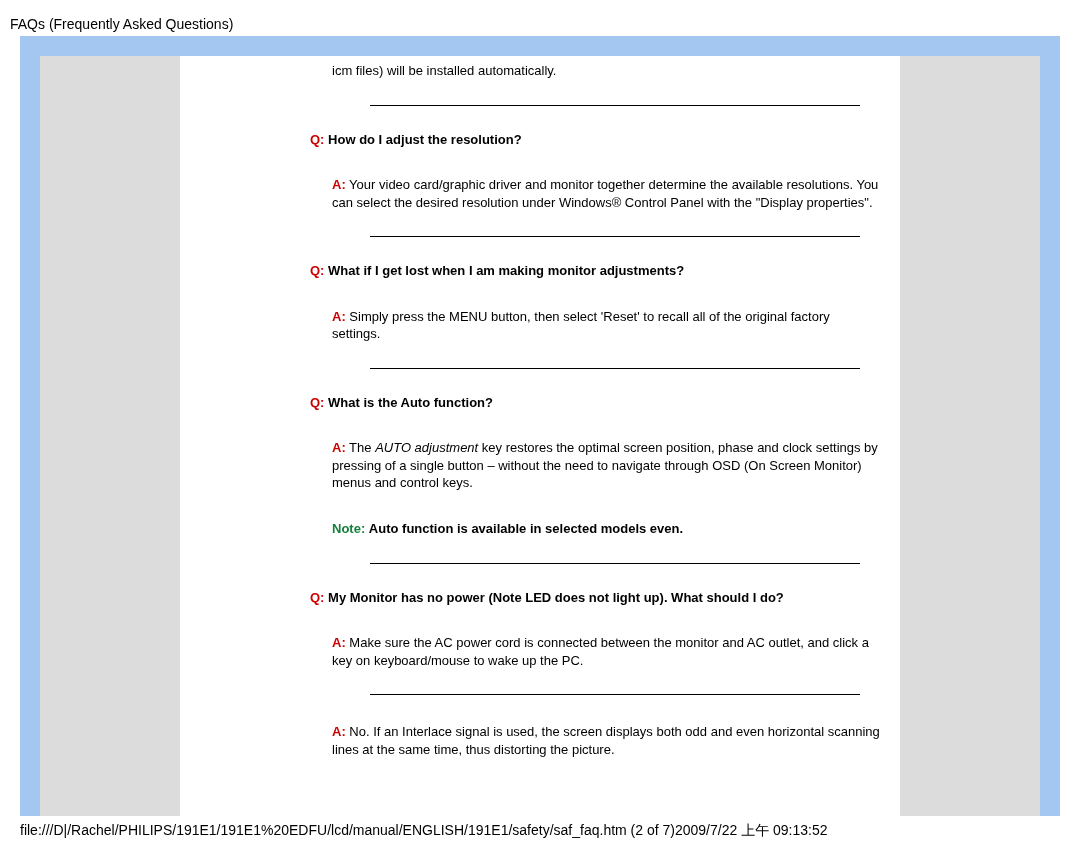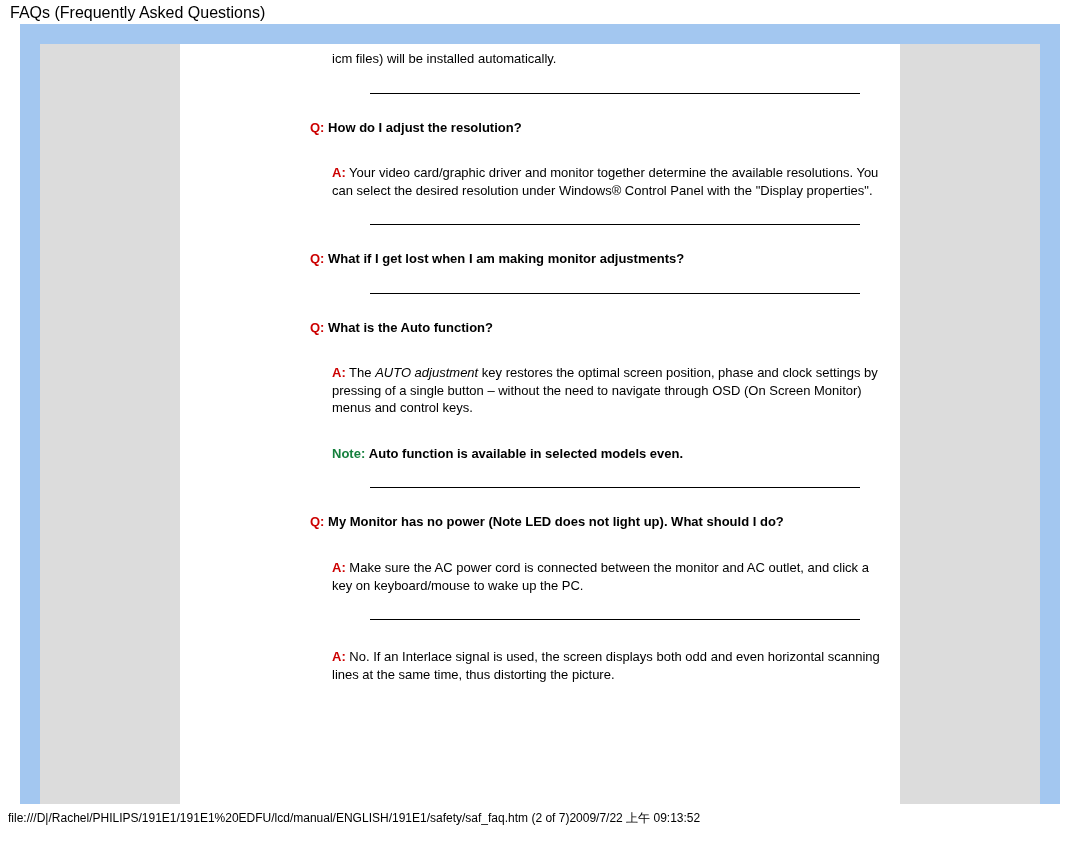--- a/index.html
+++ b/index.html
@@ -5,23 +5,23 @@
   html, body {
     margin: 0;
     padding: 0;
     width: 1080px;
     height: 848px;
     font-family: Arial, Helvetica, sans-serif;
     background: #ffffff;
     overflow: hidden;
   }
   .header {
-    font-size: 16px;
+    font-size: 14px;
     color: #000;
-    padding: 4px 0 0 10px;
+    padding: 16px 0 0 10px;
     height: 20px;
   }
   .blue-frame {
     border-left: 20px solid #a3c7f0;
     border-right: 20px solid #a3c7f0;
     border-top: 20px solid #a3c7f0;
     margin: 0 20px;
     height: 780px;
     box-sizing: border-box;
     background: #dcdcdc;
@@ -63,23 +63,23 @@
   .note-label { color: #15803d; font-weight: bold; }
   .note-text { font-weight: bold; }
   hr.sep {
     border: none;
     border-top: 1px solid #000;
     width: 490px;
     margin: 25px 0 25px 60px;
   }
   .italic { font-style: italic; }
   .footer {
-    font-size: 12px;
+    font-size: 14px;
     color: #000;
-    padding: 6px 0 0 8px;
+    padding: 6px 0 0 20px;
   }
 </style>
 </head>
 <body>
 
 <div class="header">FAQs (Frequently Asked Questions)</div>
 
 <div class="blue-frame">
   <div class="grey-area">
     <div class="white-page">
@@ -94,20 +94,24 @@
         </p>
         <p class="answer-block">
           <span class="a-label">A:</span>
           <span> </span><span>Your video card/graphic driver and monitor together determine the available resolutions. You can select the desired resolution under Windows® Control Panel with the "Display properties".</span>
         </p>
         <hr class="sep">
 
         <p>
           <span class="q-label">Q:</span>
           <span class="q-text"> </span><span class="q-text">What if I get lost when I am making monitor adjustments?</span>
+        </p>
+        <p class="answer-block">
+          <span class="a-label">A:</span>
+          <span> </span><span>Simply press the MENU button, then select 'Reset' to recall all of the original factory settings.</span>
         </p>
         <hr class="sep">
 
         <p>
           <span class="q-label">Q:</span>
           <span class="q-text"> </span><span class="q-text">What is the Auto function?</span>
         </p>
         <p class="answer-block">
           <span class="a-label">A:</span>
           <span>The </span><span class="italic">AUTO adjustment</span><span> key restores the optimal screen position, phase and clock settings by pressing of a single button – without the need to navigate through OSD (On Screen Monitor) menus and control keys.</span>

